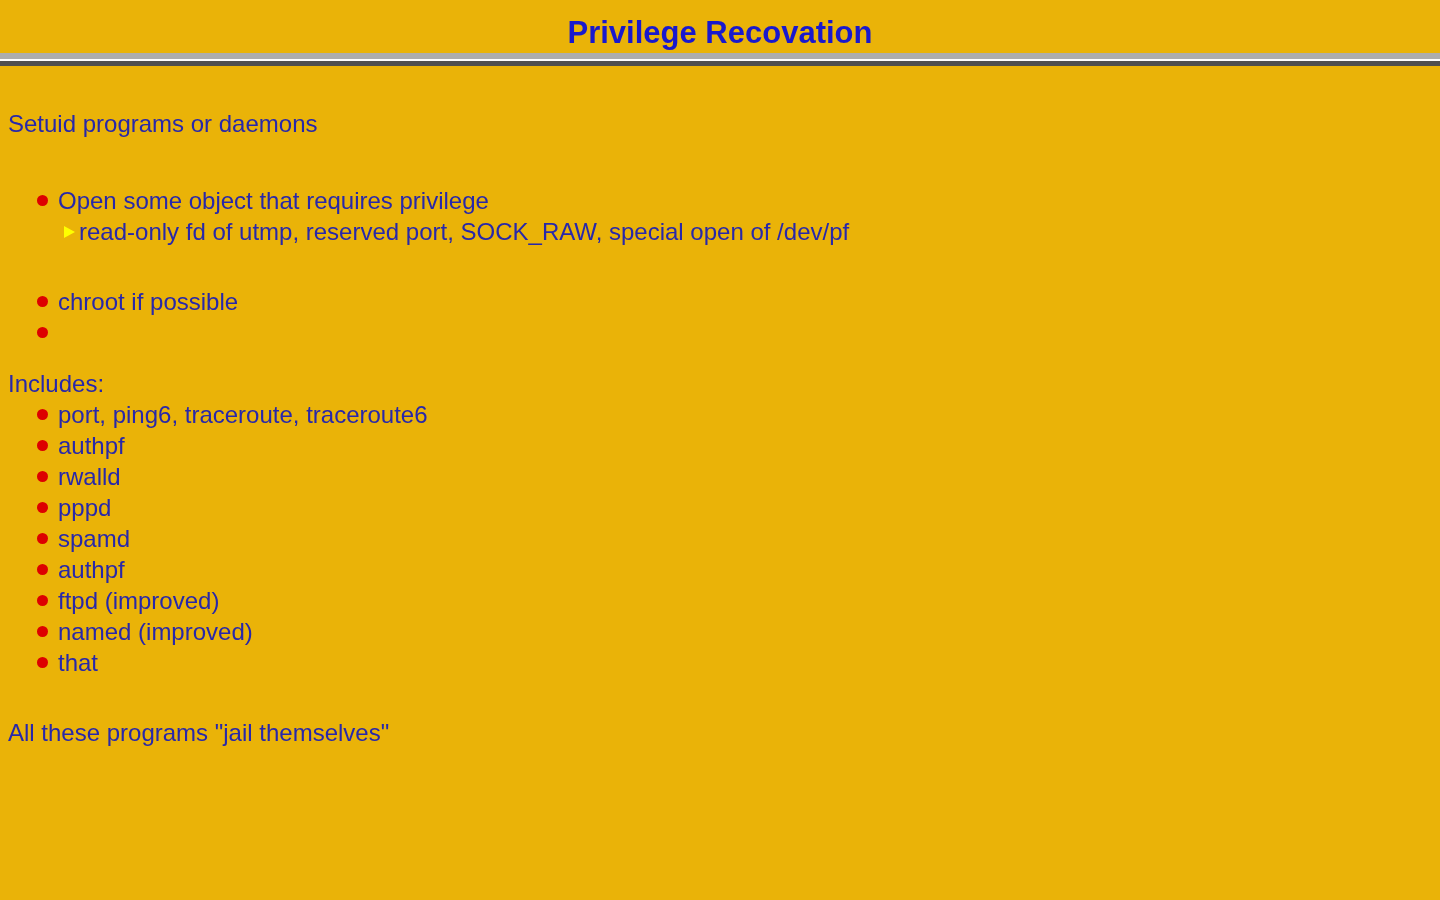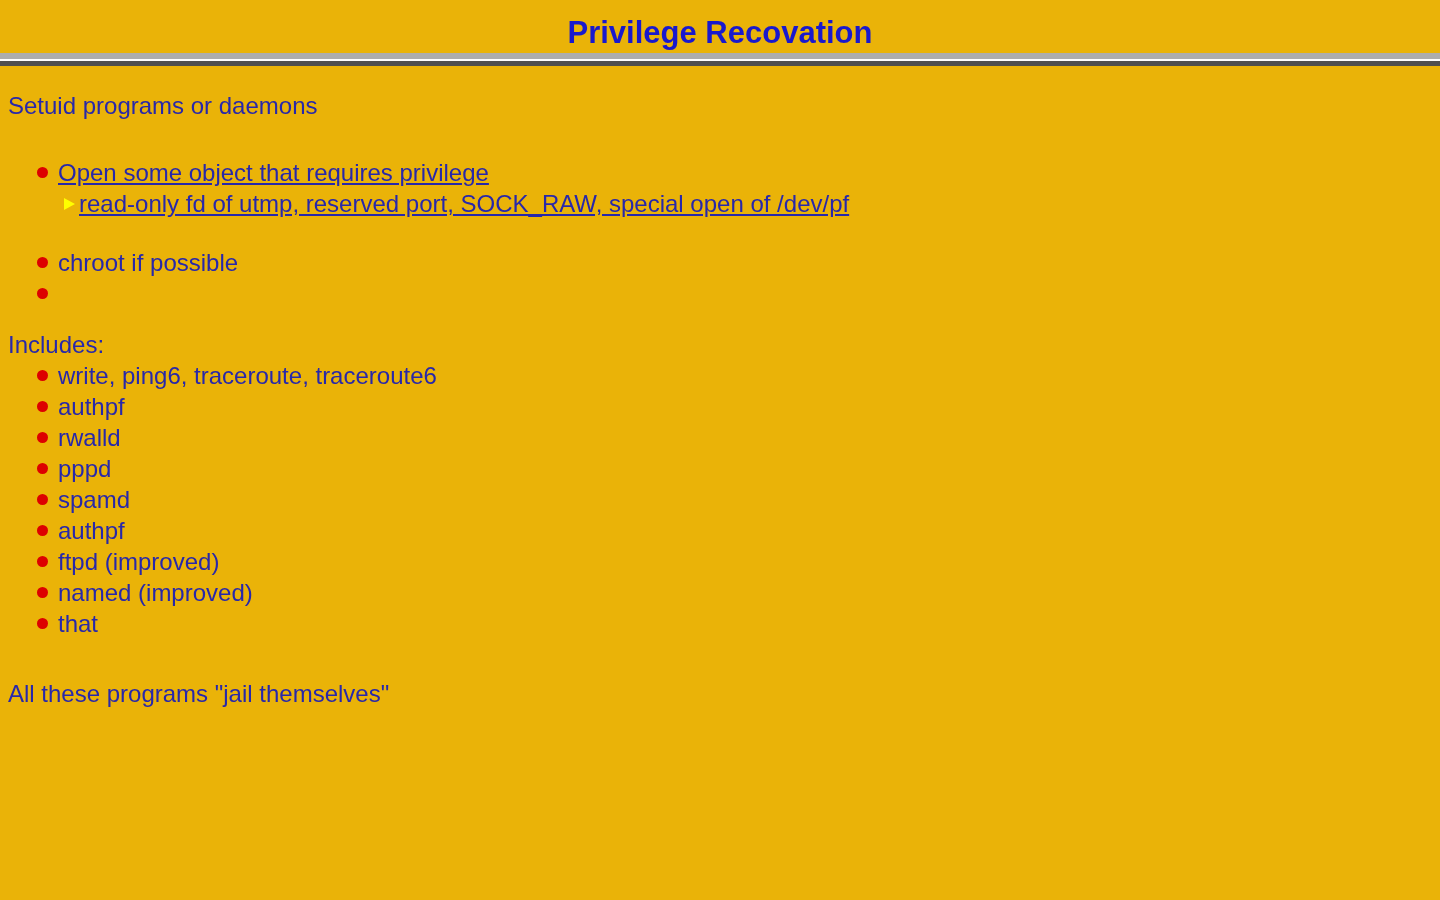--- a/index.html
+++ b/index.html
@@ -16,39 +16,39 @@
   .slide-header { text-align:center; padding-top:12px; height:53px; }
   .slide-title {
     font-size:31px; line-height:41px; font-weight:bold;
     color:#1919cd;
     display:inline-block;
   }
   .rule-light { height:6px; background:#adadad; width:100%; }
   .rule-gap   { height:2px; background:#ffffff; width:100%; }
   .rule-dark  { height:5px; background:#4f4f4f; width:100%; }
   .content { padding-left:8px; }
-  .intro   { margin-top:24px; }
+  .intro   { margin-top:42px; }
   ul { list-style:none; }
   li { position:relative; height:31px; }
   .lvl1 { padding-left:50px; }
   .lvl2 { padding-left:71px; }
   .dot {
     position:absolute; left:29px; top:10px;
     width:11px; height:11px; border-radius:50%;
     background:#dd0000;
   }
   .tri {
     position:absolute; left:56px; top:10px;
     width:0; height:0;
     border-top:6px solid transparent;
     border-bottom:6px solid transparent;
     border-left:11px solid #ffff00;
   }
-  .group1   { margin-top:36px;text-decoration:underline; }
-  .group2   { margin-top:28px; }
+  .group1   { margin-top:46px; }
+  .group2   { margin-top:39px; }
   .includes-label { margin-top:20px; }
   .footer-line    { margin-top:39px; }
 </style>
 </head>
 <body>
 
 <div class="slide">
 
   <div class="slide-header">
     <span class="slide-title">Privilege Recovation</span>
@@ -83,21 +83,21 @@
       <li class="lvl1">
         <span class="dot"></span>
       </li>
     </ul>
 
     <p class="includes-label">Includes:</p>
 
     <ul>
       <li class="lvl1">
         <span class="dot"></span>
-        <span>write, ping6, traceroute, traceroute6</span>
+        <span>port, ping6, traceroute, traceroute6</span>
       </li>
       <li class="lvl1">
         <span class="dot"></span>
         <span>authpf</span>
       </li>
       <li class="lvl1">
         <span class="dot"></span>
         <span>rwalld</span>
       </li>
       <li class="lvl1">

